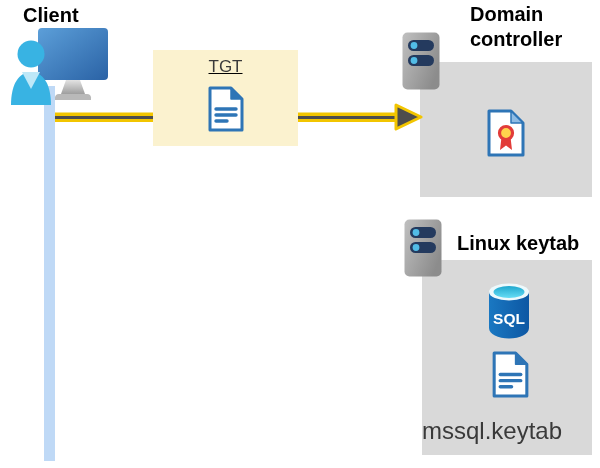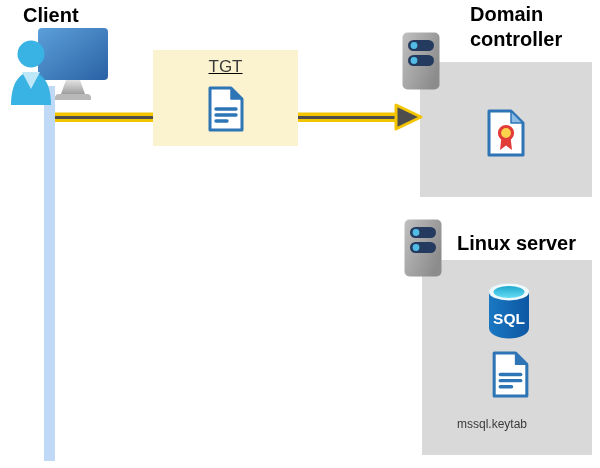--- a/index.html
+++ b/index.html
@@ -35,22 +35,22 @@
   .box{position:absolute;background:var(--server-box-bg);z-index:0;}
   .dc-box{left:420px;top:62px;width:172px;height:135px;}
   .dc-server{position:absolute;left:402px;top:32px;width:38px;height:58px;z-index:2;}
   .cert-icon{position:absolute;left:486px;top:108px;width:40px;height:50px;z-index:1;}
   .lx-box{left:422px;top:260px;width:170px;height:195px;}
   .lx-server{position:absolute;left:404px;top:219px;width:38px;height:58px;z-index:2;}
   .lx-title{position:absolute;left:457px;top:231px;white-space:nowrap;}
   .sql-icon{position:absolute;left:487px;top:282px;width:44px;height:57px;z-index:1;}
   .keytab-doc{position:absolute;left:491px;top:350px;width:39px;height:49px;z-index:1;}
   .keytab-label{
-    position:absolute;left:422px;top:417px;width:140px;text-align:center;
-    font-size:12px;color:var(--text-dark);z-index:1;
+    position:absolute;left:422px;top:417px;width:140px;text-align:left;
+    font-size:24px;color:var(--text-dark);z-index:1;
   }
   .hidden-defs{position:absolute;width:0;height:0;overflow:hidden;}
 </style>
 </head>
 <body>
 
 <svg class="hidden-defs" aria-hidden="true">
   <defs>
     <linearGradient id="grad-mon" x1="0" y1="0" x2="1" y2="1">
       <stop offset="0" stop-color="#5C9FD9"></stop>
@@ -128,21 +128,21 @@
     <path d="M3 3 H25 L37 15 V47 H3 Z" fill="#fff" stroke="#2E75B6" stroke-width="3" stroke-linejoin="round"></path>
     <path d="M25 3 V15 H37 Z" fill="#8FBCE4" stroke="#2E75B6" stroke-width="1.5" stroke-linejoin="round"></path>
     <path d="M15.5 29 L14 42 L20 37.5 L26 42 L24.5 29 Z" fill="#E23C39"></path>
     <circle cx="20" cy="25" r="6.5" fill="#FFD44D" stroke="#E23C39" stroke-width="3.2"></circle>
   </svg>
 
   <div class="box lx-box"></div>
   <svg class="lx-server" viewBox="0 0 38 58">
       <use href="#server-sym"></use>
     </svg>
-  <div class="title lx-title">Linux server</div>
+  <div class="title lx-title">Linux keytab</div>
 
   <svg class="sql-icon" viewBox="0 0 44 57">
     <path d="M2 10 V46 C2 52 11 56.5 22 56.5 C33 56.5 42 52 42 46 V10 Z" fill="url(#grad-sqlb)"></path>
     <ellipse cx="22" cy="10" rx="20" ry="8.5" fill="#EDF9FC"></ellipse>
     <ellipse cx="22" cy="10" rx="15.5" ry="6" fill="url(#grad-sqlt)"></ellipse>
     <text x="22" y="42" text-anchor="middle" font-family="Liberation Sans, sans-serif" font-size="15.5" font-weight="bold" fill="#ffffff">SQL</text>
   </svg>
 
   <svg class="keytab-doc" viewBox="0 0 38 48">
       <use href="#doc-sym"></use>

